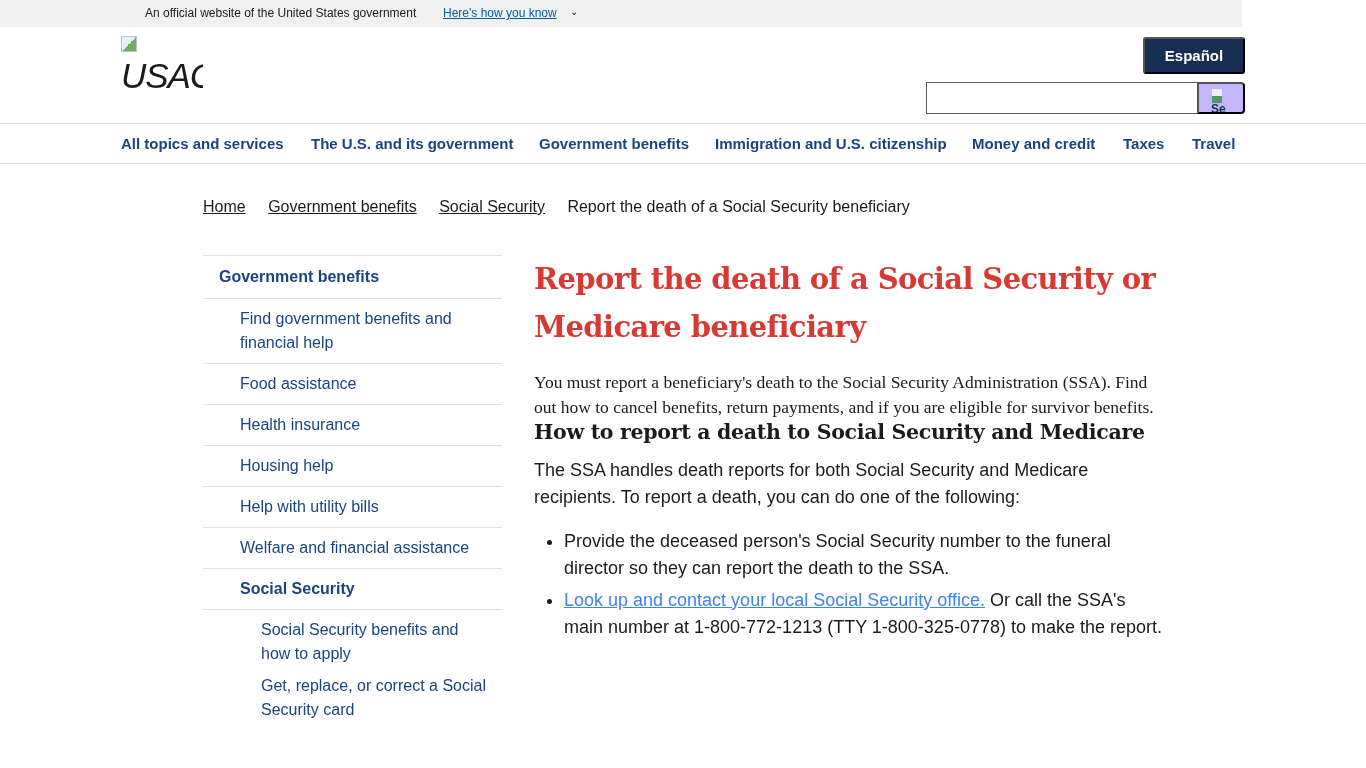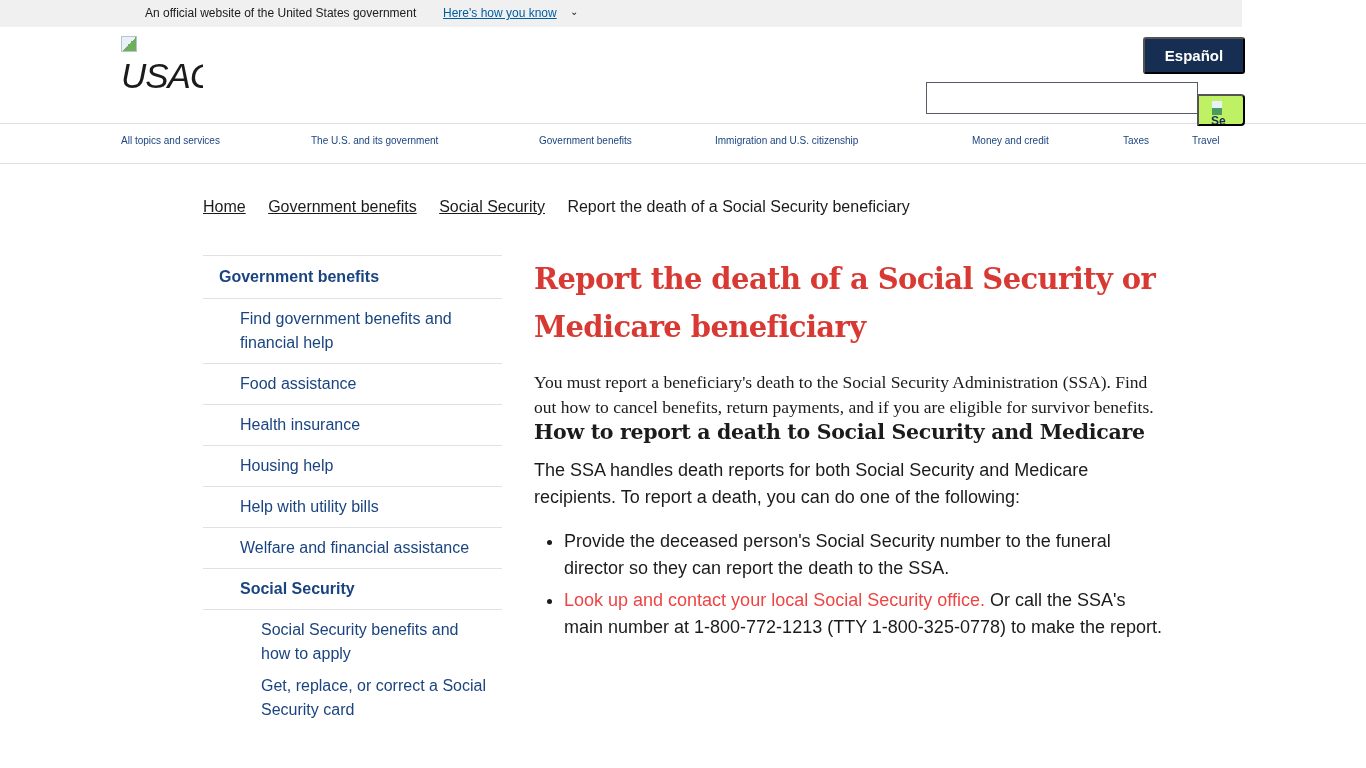--- a/index.html
+++ b/index.html
@@ -11,47 +11,47 @@
   .gov-banner .how { position: absolute; left: 443px; top: 6px; font-size: 12px; color: #005ea2; text-decoration: underline; }
   .gov-banner .chev { position: absolute; left: 570px; top: 6px; font-size: 10px; color: #1b1b1b; }
 
   .header { position: absolute; left: 0; top: 27px; width: 1366px; height: 97px; background: #fff; border-bottom: 1px solid #dfe1e2; }
   .logo { position: absolute; left: 121px; top: 9px; width: 82px; height: 80px; overflow: hidden; }
   .logo .broken-img { position: absolute; left: 0; top: 0; width: 16px; height: 16px; border: 1px solid #b8c4cc; background: linear-gradient(135deg, #e8f1f8 50%, #6fae5a 50%); }
   .logo .alt { position: absolute; left: 0; top: 20px; font-size: 35px; font-style: italic; color: #1b1b1b; white-space: nowrap; letter-spacing: -1px; }
 
   .espanol { position: absolute; left: 1143px; top: 10px; width: 102px; height: 37px; background: #162e51; color: #fff; border-radius: 3px; font-weight: bold; font-size: 15px; display: flex; align-items: center; justify-content: center; }
   .search-input { position: absolute; left: 926px; top: 55px; width: 272px; height: 32px; border: 1px solid #565c65; background: #fff; }
-  .search-btn { position: absolute; left: 1197px; top: 67px; width: 48px; height: 32px; background: #bef264; border-radius: 0 4px 4px 0; overflow: hidden; }
+  .search-btn { position: absolute; left: 1197px; top: 55px; width: 48px; height: 32px; background: #c4b5fd; border-radius: 0 4px 4px 0; overflow: hidden; }
   .search-btn .broken-img { position: absolute; left: 13px; top: 5px; width: 10px; height: 14px; background: linear-gradient(180deg, #e8f1f8 50%, #4a9b62 50%); }
   .search-btn .alt { position: absolute; left: 12px; top: 18px; font-size: 12px; font-weight: bold; color: #162e51; }
 
   .mainnav { position: absolute; left: 0; top: 124px; width: 1366px; height: 40px; border-bottom: 1px solid #dfe1e2; }
-  .mainnav a { position: absolute; top: 11px; font-size: 10px; font-weight: normal; color: #1a4480; text-decoration: none; white-space: nowrap; }
+  .mainnav a { position: absolute; top: 11px; font-size: 15px; font-weight: bold; color: #1a4480; text-decoration: none; white-space: nowrap; }
 
   .breadcrumb { position: absolute; left: 203px; top: 198px; font-size: 16px; white-space: nowrap; }
   .breadcrumb a { color: #1b1b1b; text-decoration: underline; margin-right: 18px; }
   .breadcrumb span.cur { color: #1b1b1b; }
 
   .sidenav { position: absolute; left: 203px; top: 255px; width: 299px; border-top: 1px solid #dfe1e2; }
   .sidenav .item { border-bottom: 1px solid #dfe1e2; font-size: 16px; color: #1a4480; line-height: 24px; }
   .sidenav .lvl0 { padding: 9px 16px 9px 16px; font-weight: bold; }
   .sidenav .lvl1 { padding: 8px 16px 8px 37px; }
   .sidenav .lvl1.current { font-weight: bold; }
   .sidenav .lvl2 { padding: 8px 16px 0 58px; border-bottom: none; }
 
   .content { position: absolute; left: 534px; top: 255px; width: 632px; }
   .content h1 { font-family: "DejaVu Serif", "Liberation Serif", serif; font-size: 29px; line-height: 48px; color: #d83933; font-weight: bold; letter-spacing: -0.6px; }
   .content .lede { margin-top: 19px; font-family: "Liberation Serif", serif; font-size: 17.5px; line-height: 25px; color: #1b1b1b; }
   .content h2 { font-family: "DejaVu Serif", "Liberation Serif", serif; font-size: 20.5px; font-weight: bold; color: #1b1b1b; letter-spacing: -0.3px; }
   .content p.body { margin-top: 13px; font-size: 18px; line-height: 27px; }
   .content ul { margin-top: 17px; padding-left: 30px; font-size: 18px; line-height: 27px; }
   .content ul li { margin-bottom: 5px; }
   .content ul ul { margin-top: 5px; padding-left: 40px; list-style: circle; }
-  .content a { color: #ef4444; }
+  .content a { color: #3b82f6; text-decoration: underline; }
 </style>
 </head>
 <body>
 
 <div class="gov-banner">
   <span class="txt">An official website of the United States government</span>
   <a class="how">Here's how you know</a>
   <span class="chev">⌄</span>
 </div>
 

